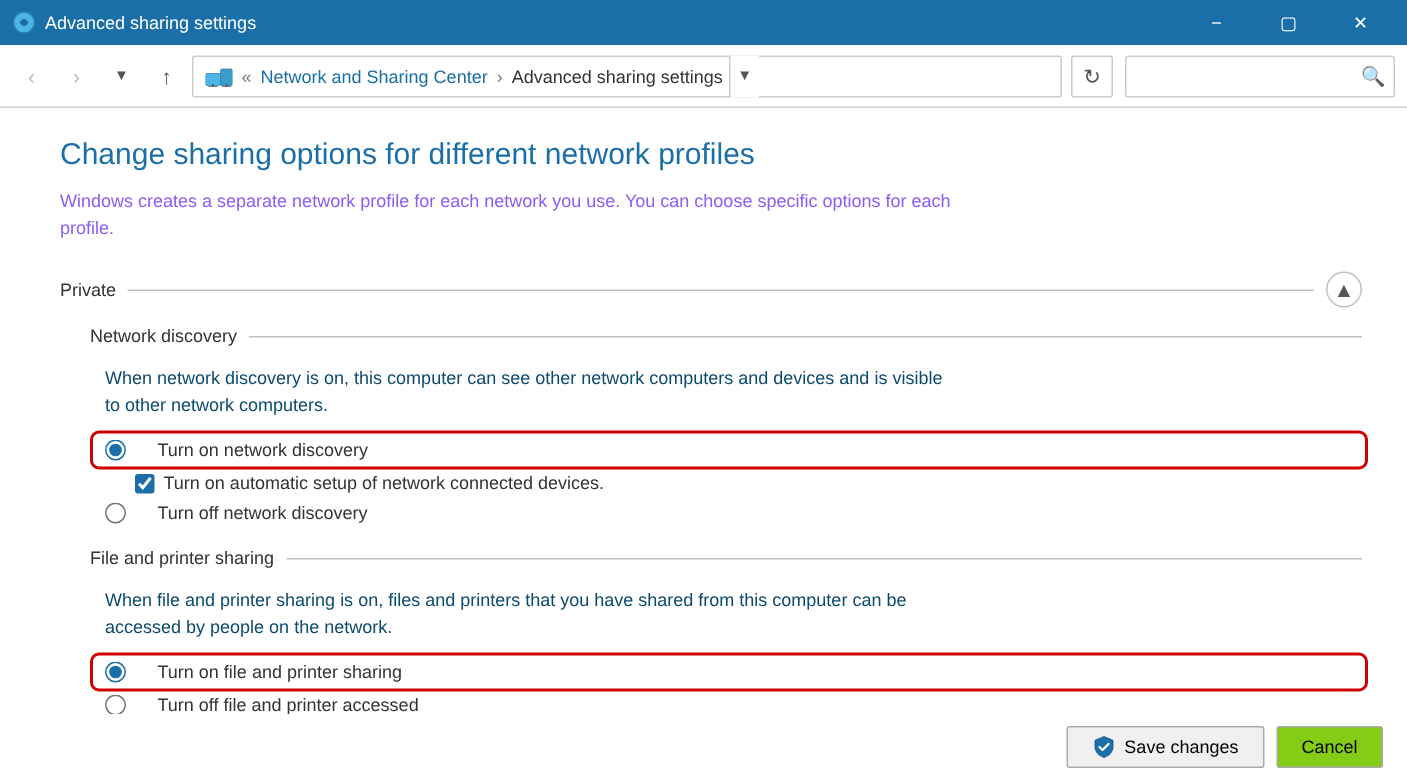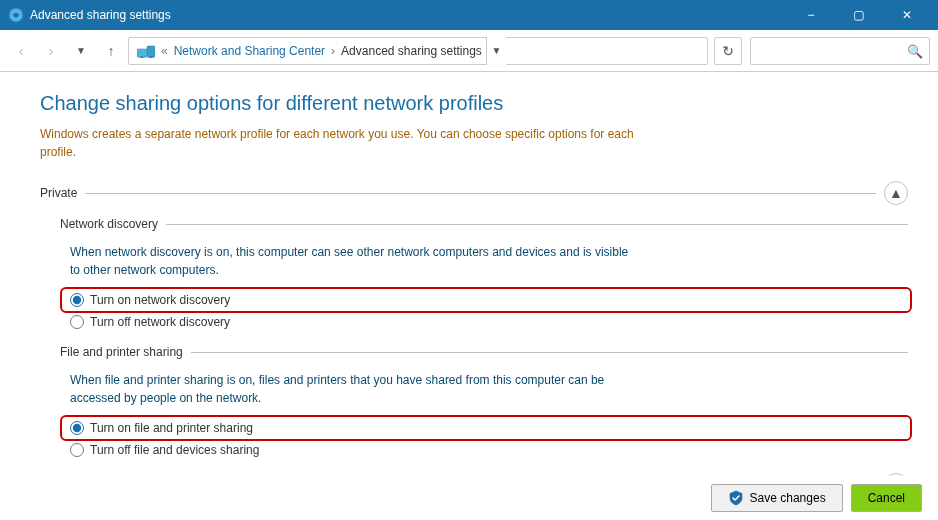--- a/index.html
+++ b/index.html
@@ -157,21 +157,21 @@
     .scroll-content::-webkit-scrollbar-thumb { background: #c0c0c0; border: 3px solid #f0f0f0; }
 
     .page-title {
       font-size: 20px;
       color: #1a6fa8;
       font-weight: normal;
       margin-bottom: 10px;
     }
     .page-description {
       font-size: 12px;
-      color: #a16207;
+      color: #8b5cf6;
       line-height: 1.5;
       margin-bottom: 20px;
       max-width: 600px;
     }
 
     
     .section {
       margin-bottom: 8px;
     }
     .section-header {
@@ -209,21 +209,21 @@
       color: #0c4a6e;
       margin-left: 30px;
       margin-bottom: 12px;
       line-height: 1.5;
       max-width: 560px;
     }
 
     .radio-option {
       display: flex;
       align-items: center;
-      gap: 6px;
+      gap: 21px;
       margin-left: 30px;
       margin-bottom: 6px;
       position: relative;
     }
     .radio-option.selected-option {
       outline: 2px solid #cc0000;
       outline-offset: 2px;
       border-radius: 2px;
       padding: 2px 6px;
       margin-left: 24px;
@@ -357,20 +357,24 @@
             <div class="section-line"></div>
           </div>
 
           <p class="section-description">When network discovery is on, this computer can see other network computers and devices and is visible to other network computers.</p>
 
           <div class="radio-option selected-option">
             <input class="radio-input" type="radio" name="network-discovery" id="on-discovery" checked="" style="">
             <label class="radio-label" for="on-discovery">Turn on network discovery</label>
           </div>
 
+          <div class="sub-option">
+            <input class="checkbox-input" type="checkbox" id="auto-setup" checked="" style="">
+            <label for="auto-setup" class="radio-label">Turn on automatic setup of network connected devices.</label>
+          </div>
 
           <div class="radio-option">
             <input class="radio-input" type="radio" name="network-discovery" id="off-discovery" style="">
             <label class="radio-label" for="off-discovery">Turn off network discovery</label>
           </div>
         </div>
 
         <div style="margin-top:16px;">
           <div class="section-header" style="margin-left:20px;">
             <span class="section-title">File and printer sharing</span>
@@ -379,21 +383,21 @@
 
           <p class="section-description">When file and printer sharing is on, files and printers that you have shared from this computer can be accessed by people on the network.</p>
 
           <div class="radio-option selected-option">
             <input class="radio-input" type="radio" name="file-sharing" id="on-sharing" checked="" style="">
             <label class="radio-label" for="on-sharing">Turn on file and printer sharing</label>
           </div>
 
           <div class="radio-option">
             <input class="radio-input" type="radio" name="file-sharing" id="off-sharing" style="">
-            <label class="radio-label" for="off-sharing">Turn off file and devices sharing</label>
+            <label class="radio-label" for="off-sharing">Turn off file and printer accessed</label>
           </div>
         </div>
       </div>
 
       <div class="section" style="margin-top:16px;">
         <div class="section-header">
           <span class="section-title">Guest or Public</span>
           <div class="section-line"></div>
           <button class="section-toggle">▼</button>
         </div>

